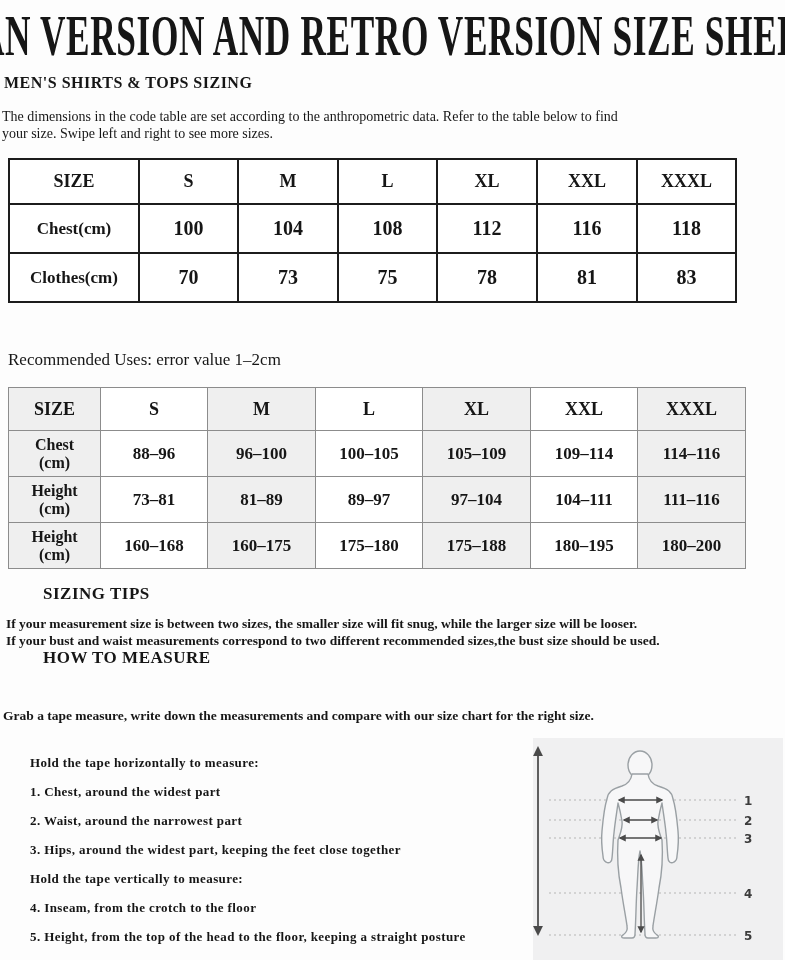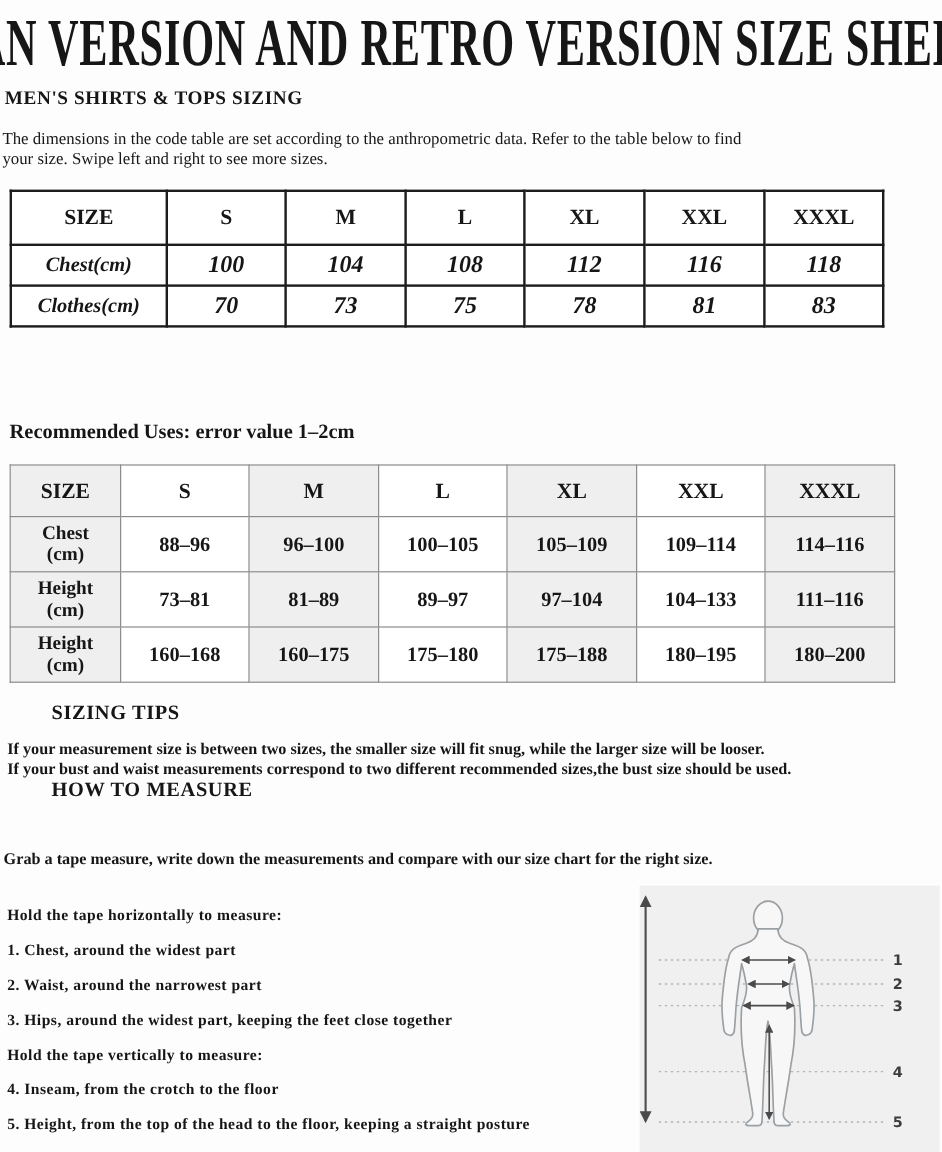--- a/index.html
+++ b/index.html
@@ -22,41 +22,41 @@
   }
 
   .h2 { left:4px; top:74px; font-weight:bold; font-size:16px; letter-spacing:0.5px; }
   .intro { left:2px; top:108px; width:782px; font-weight:normal; font-size:14px; line-height:17px; }
 
   
   table { border-collapse:collapse; table-layout:fixed; }
   .t1 { left:8px; top:158px; width:727px; }
   .t1 th, .t1 td { border:2px solid #1c1c1c; text-align:center; vertical-align:middle; background:#fff; }
   .t1 th { font-size:18px; font-weight:bold; height:45px; }
-  .t1 td { font-size:20px; font-weight:bold; height:34px;font-style:italic; }
+  .t1 td { font-size:20px; font-weight:bold; height:49px; }
   .t1 td.lbl { font-size:17px; }
 
-  .rec-heading { left:8px; top:350px; font-weight:bold; font-size:17px; }
+  .rec-heading { left:8px; top:350px; font-weight:normal; font-size:17px; }
 
   
   .t2 { left:8px; top:387px; width:737px; border:1px solid #6f6f6f; }
   .t2 th, .t2 td { border:1px solid #8c8c8c; text-align:center; vertical-align:middle; background:#ffffff; }
   .t2 th:nth-child(odd), .t2 td:nth-child(odd) { background:#efefef; }
   .t2 th { font-size:18px; font-weight:bold; height:43px; }
   .t2 td { font-size:17px; font-weight:bold; height:46px; }
   .t2 td.lbl { font-size:16px; line-height:18px; padding:2px 0; }
 
   .h3 { font-weight:bold; font-size:17px; letter-spacing:0.5px;margin-left:40px; }
   .tips-h { left:3px; top:584px; }
   .tips-p { left:6px; top:616px; width:779px; font-weight:bold; font-size:13.5px; line-height:16.5px; }
   .how-h { left:3px; top:648px; }
   .grab-p { left:3px; top:708px; width:780px; font-weight:bold; font-size:13.5px; }
 
   .steps { left:6px; top:748px; width:520px; font-weight:bold; font-size:13px; letter-spacing:0.4px; }
-  .steps div { line-height:29px; white-space:nowrap; }
+  .steps div { line-height:29px; white-space:nowrap;margin-left:24px; }
 
   
   .diagram { left:533px; top:738px; width:250px; height:222px; background:#f0f0f1; }
   .diagram svg { display:block; }
   .num { font-family:"DejaVu Sans", sans-serif; font-weight:bold; font-size:12px; fill:#3c3c3c; }
 </style>
 </head>
 <body>
 
 <div class="abs title-wrap">
@@ -147,21 +147,21 @@
   </tr>
   <tr>
     <td class="lbl">
       <div>Height</div>
       <div>(cm)</div>
     </td>
     <td>73–81</td>
     <td>81–89</td>
     <td>89–97</td>
     <td>97–104</td>
-    <td>104–133</td>
+    <td>104–111</td>
     <td>111–116</td>
   </tr>
   <tr>
     <td class="lbl">
       <div>Height</div>
       <div>(cm)</div>
     </td>
     <td>160–168</td>
     <td>160–175</td>
     <td>175–180</td>

